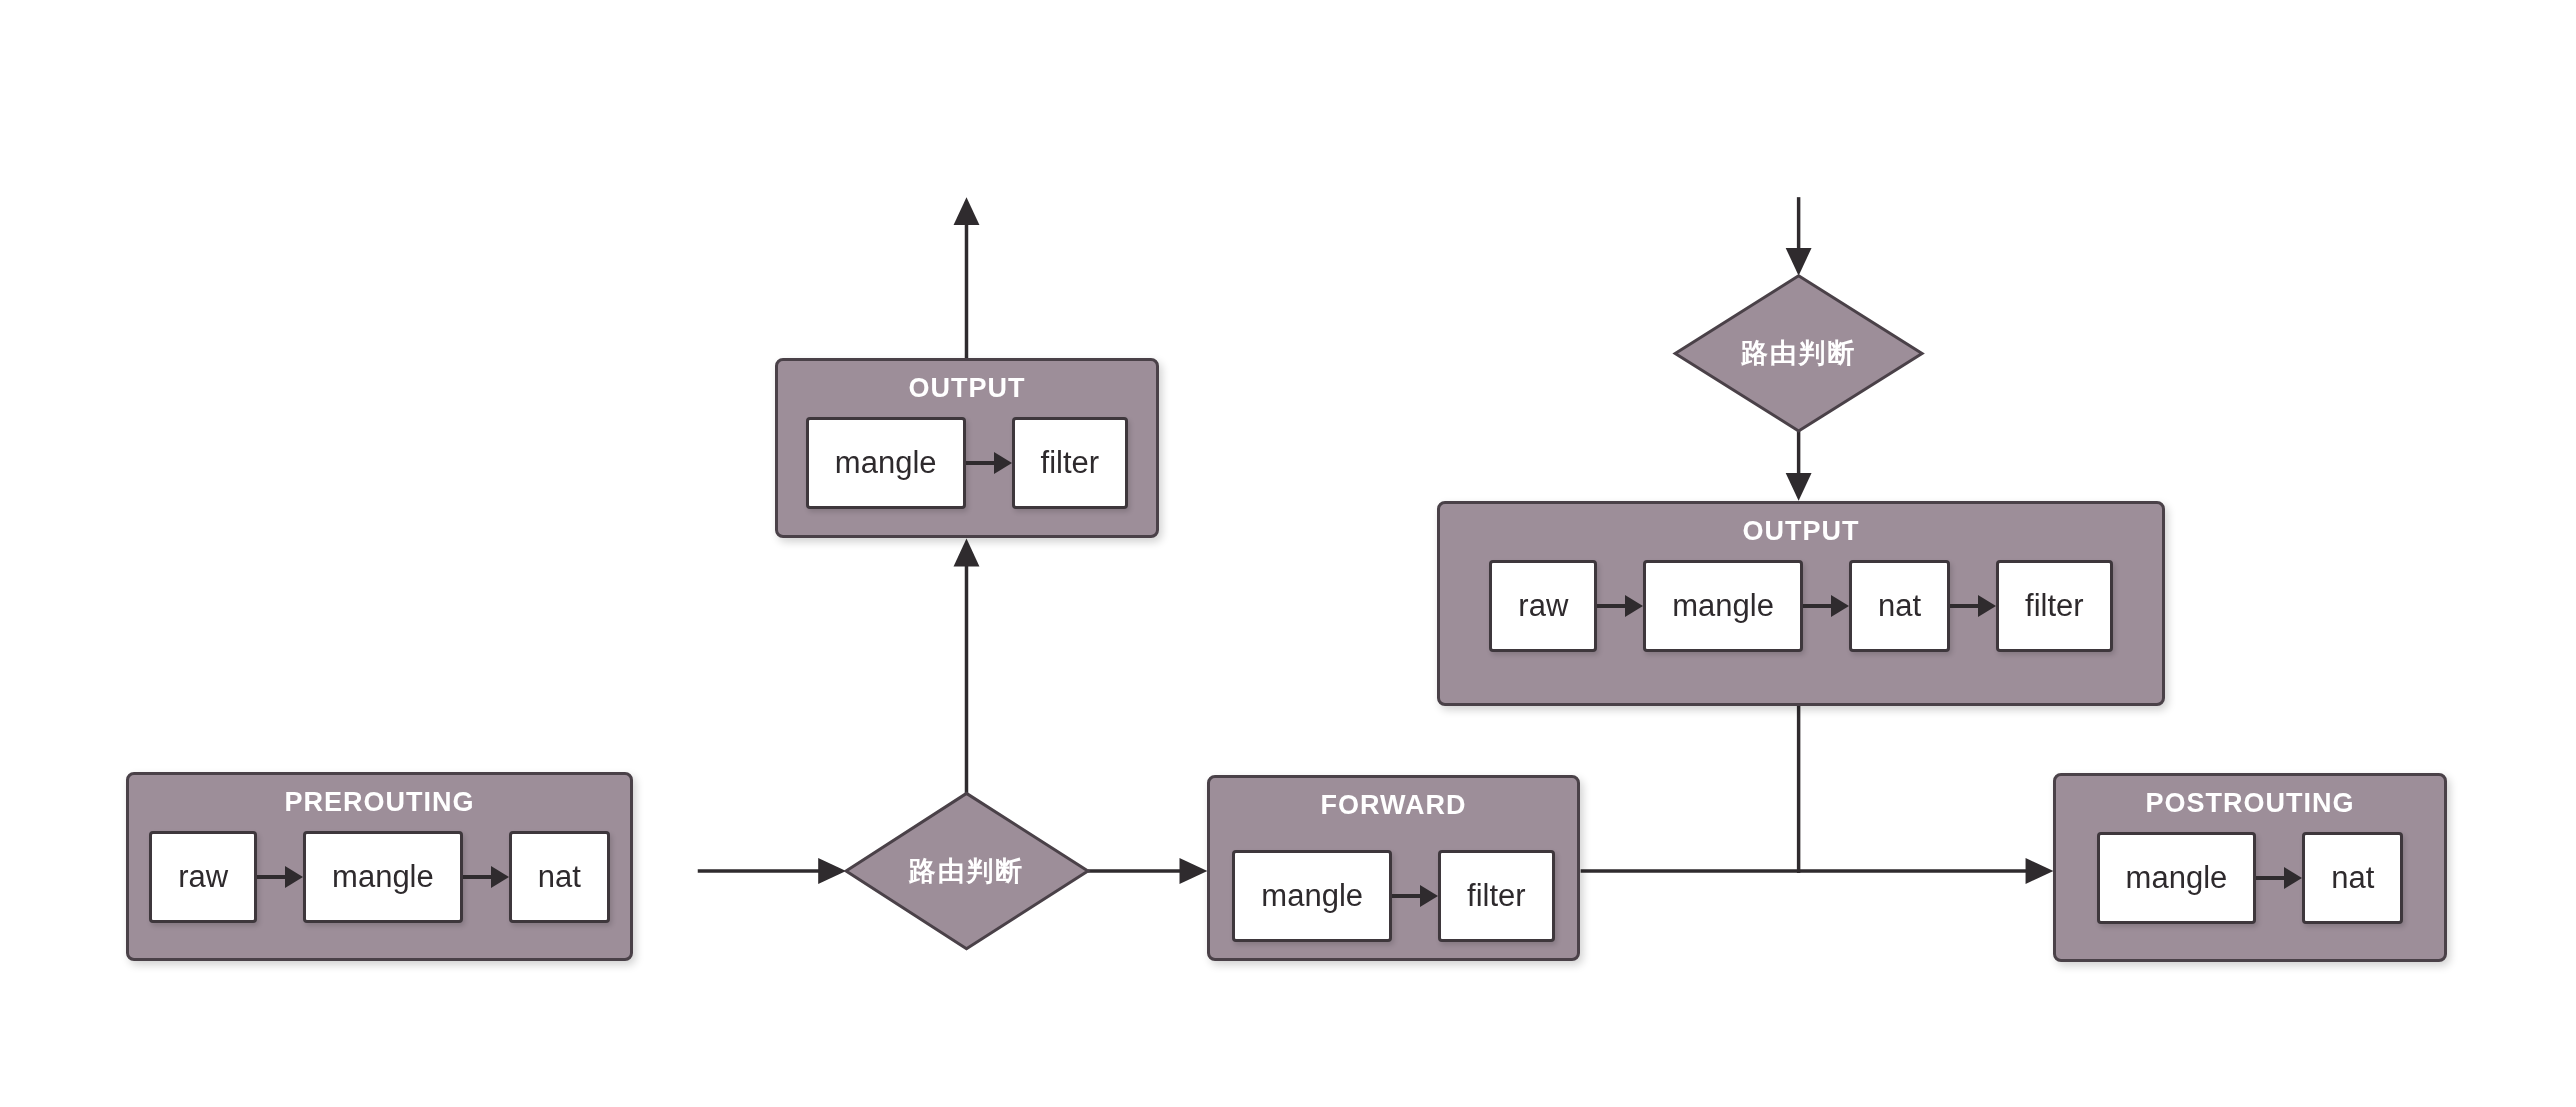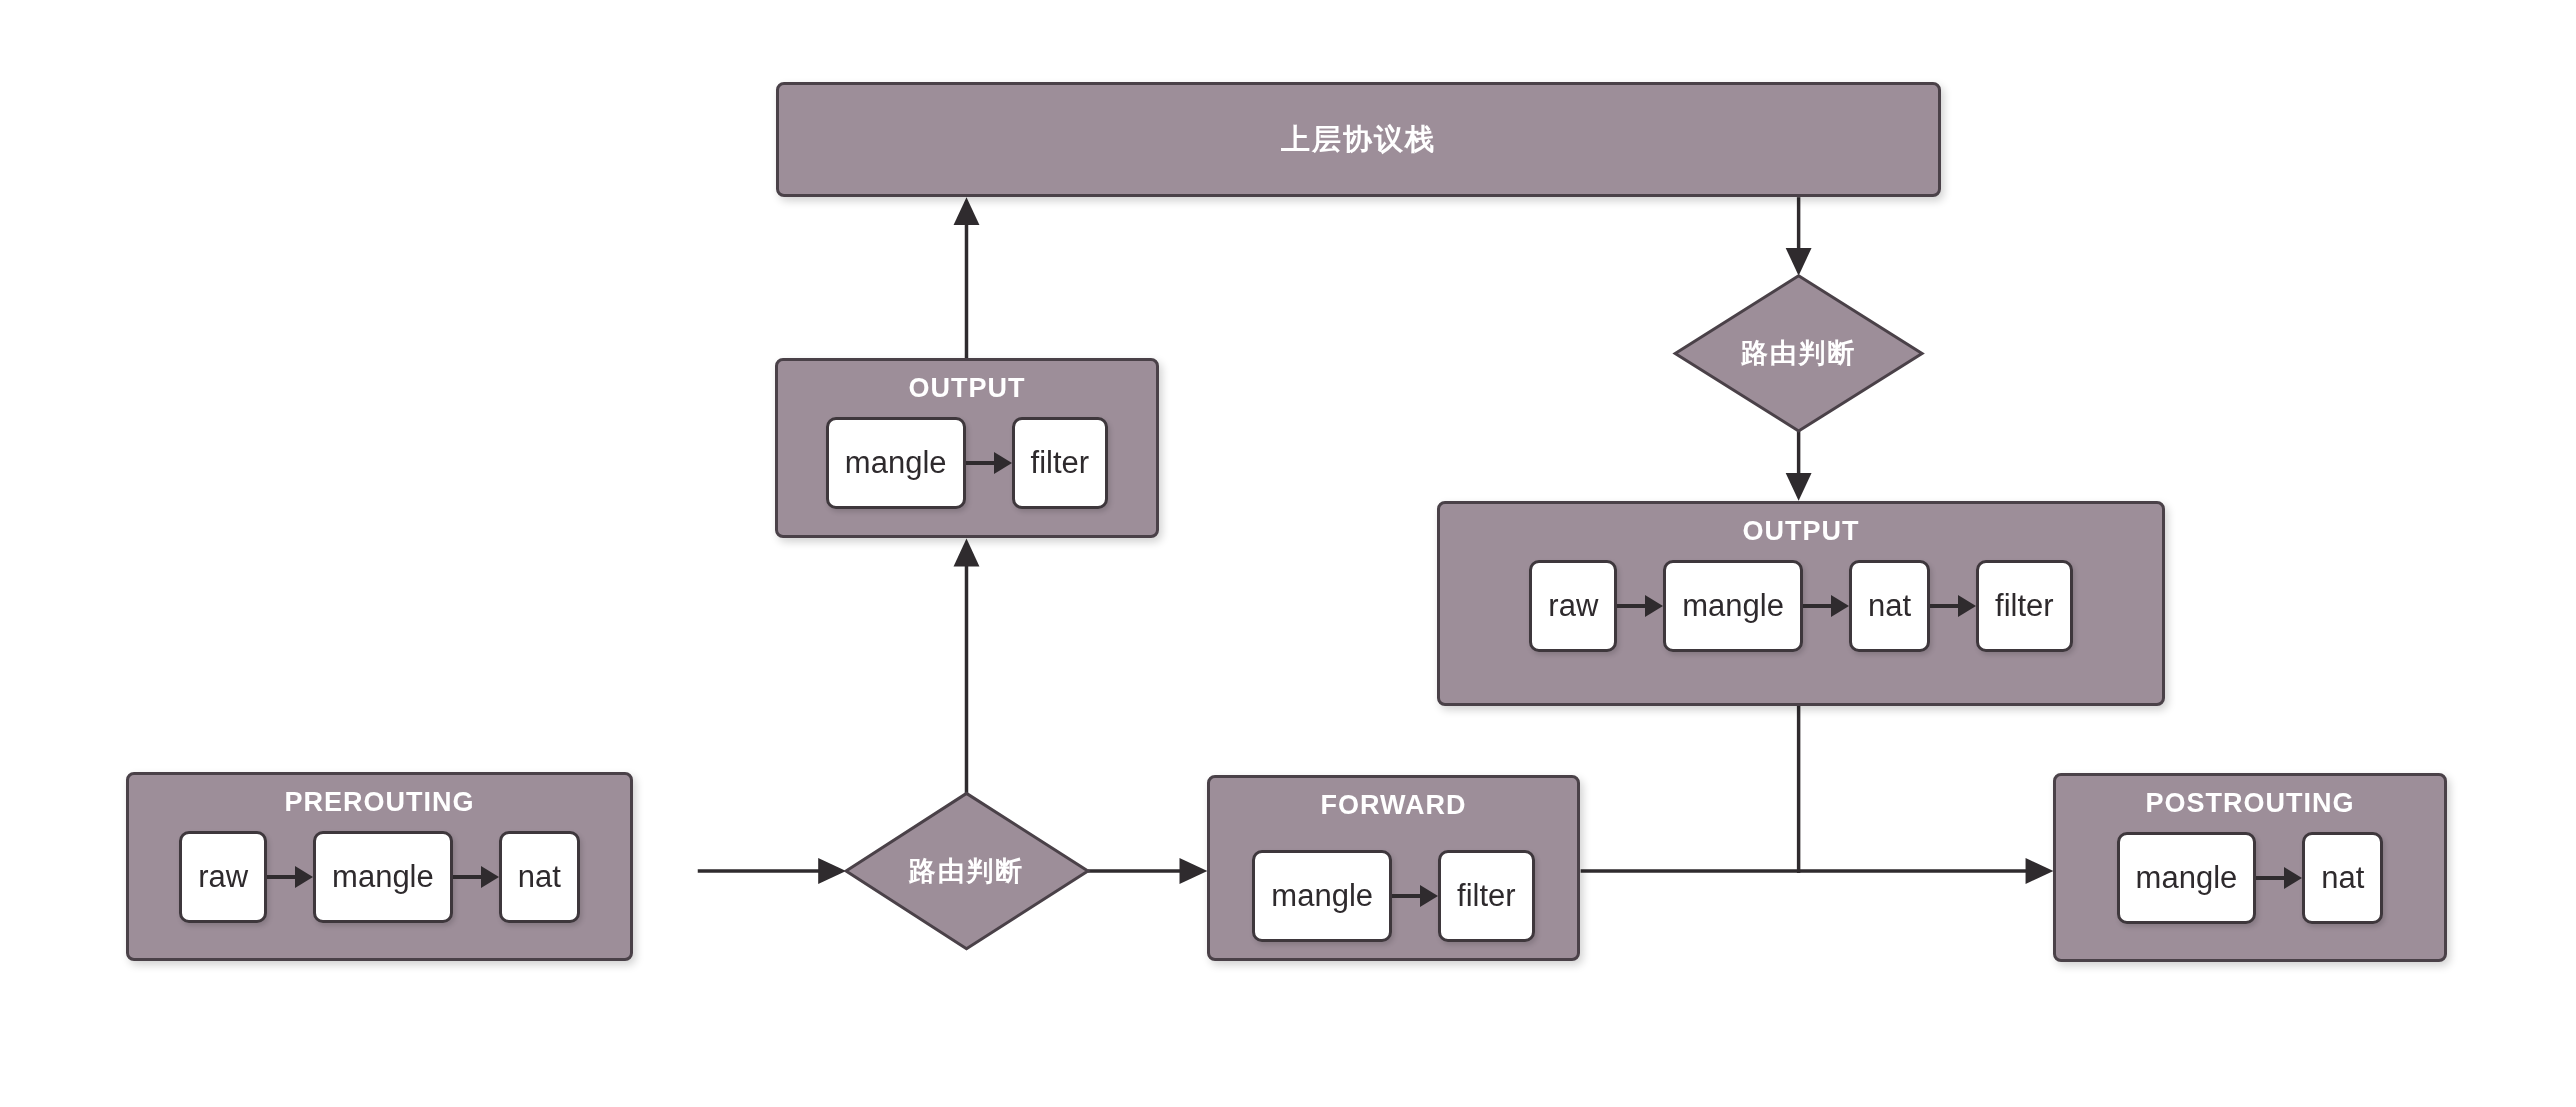--- a/index.html
+++ b/index.html
@@ -41,26 +41,26 @@
     font-size: 27px; font-weight: bold; letter-spacing: 1px;
     margin-top: 12px;
   }
   .chain-row {
     display: flex; align-items: center; justify-content: center;
     margin-top: 13px;
   }
   .chain {
     background: var(--inner-fill, #ffffff);
     border: 3px solid var(--inner-border, #3e373c);
-    border-radius: 10px;
+    border-radius: 4px;
     height: 92px;
     display: flex; align-items: center; justify-content: center;
     font-size: 31px;
     color: var(--chain-text, #2e2a2d);
-    padding: 0 16px;
+    padding: 0 26px;
     box-shadow: 2px 3px 5px rgba(0,0,0,.15);
     text-align: center;
   }
   .mini-arrow { width: 46px; display: flex; align-items: center; }
   .mini-arrow .shaft { flex: 1; height: 4px; background: var(--arrow, #2f2b2e); }
   .mini-arrow .head {
     width: 0; height: 0;
     border-top: 11px solid transparent;
     border-bottom: 11px solid transparent;
     border-left: 18px solid var(--arrow, #2f2b2e);
@@ -112,23 +112,20 @@
     <line class="edge" x1="1588" y1="875" x2="2037" y2="875"></line>
     <polygon class="arrow-head" points="2063,875 2035,862 2035,888"></polygon>
 
     <polygon class="diamond" points="1683,355 1807,277 1931,355 1807,433"></polygon>
     <text class="diamond-label" x="1807" y="364">路由判断</text>
 
     <polygon class="diamond" points="850,875 971,797 1093,875 971,953"></polygon>
     <text class="diamond-label" x="971" y="884">路由判断</text>
   </svg>
 
-  <div class="stack-box">
-    <span>上层协议栈</span>
-  </div>
 
   <div class="node" id="node-prerouting">
     <div class="node-title">PREROUTING</div>
     <div class="chain-row">
       <div class="chain">raw</div>
       <div class="mini-arrow">
           <span class="shaft"></span>
           <span class="head"></span>
         </div>
       <div class="chain">mangle</div>

